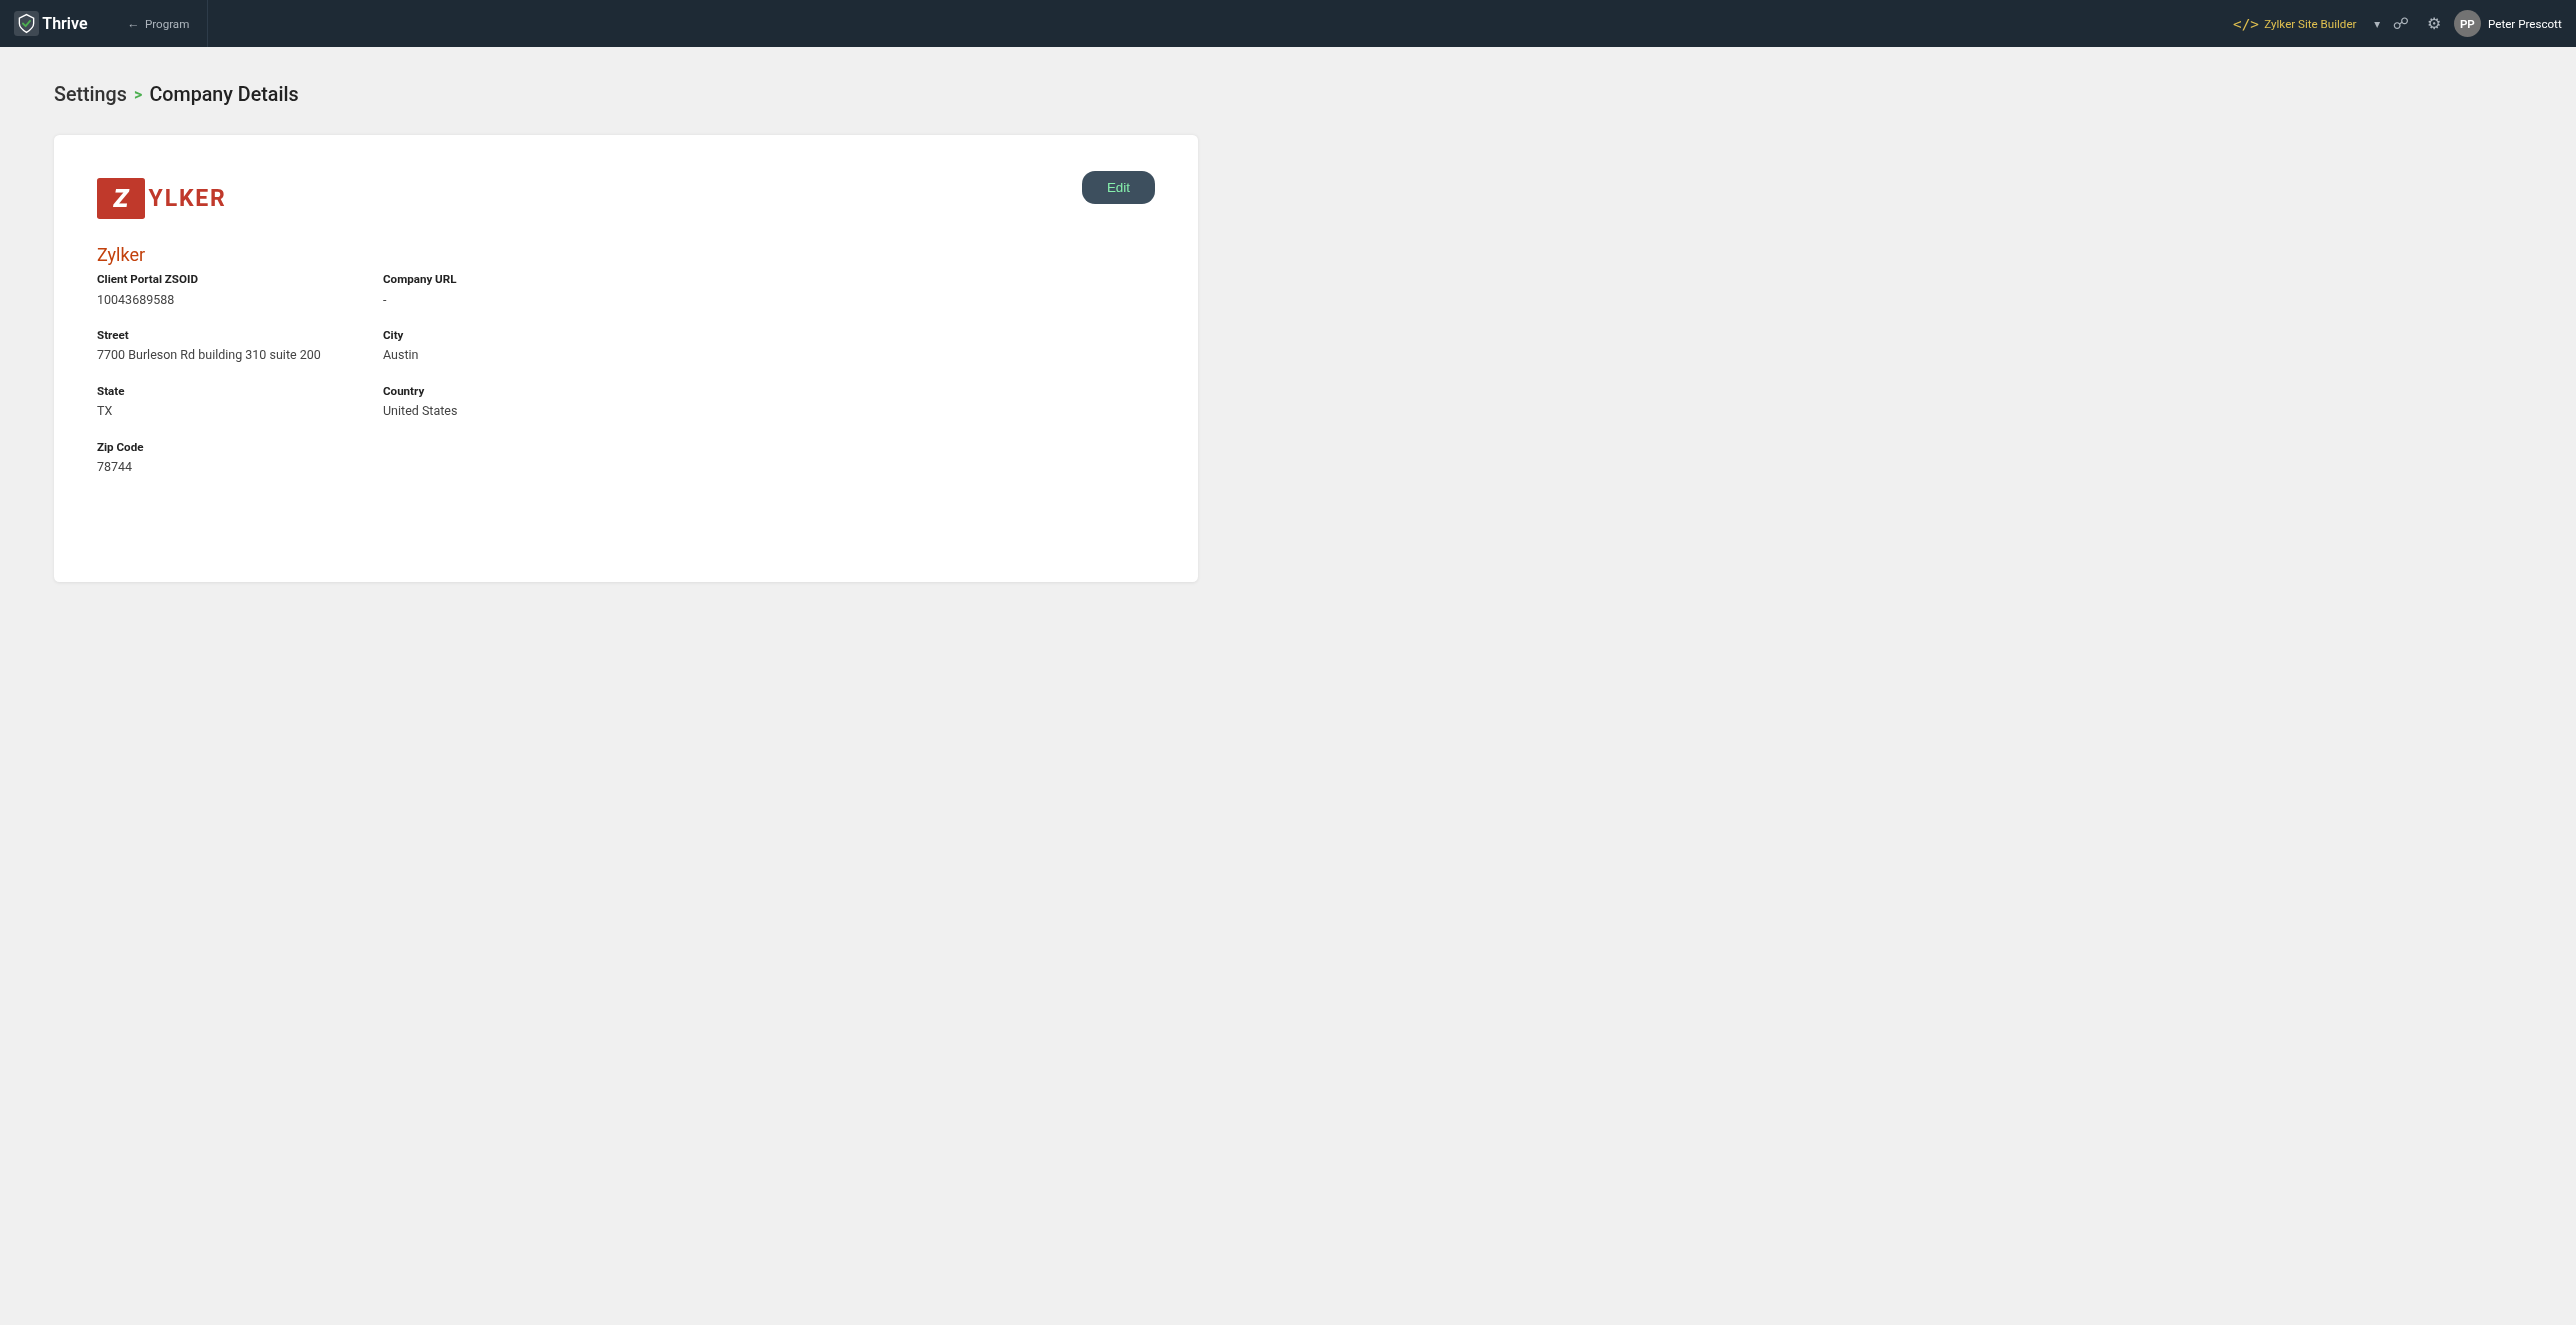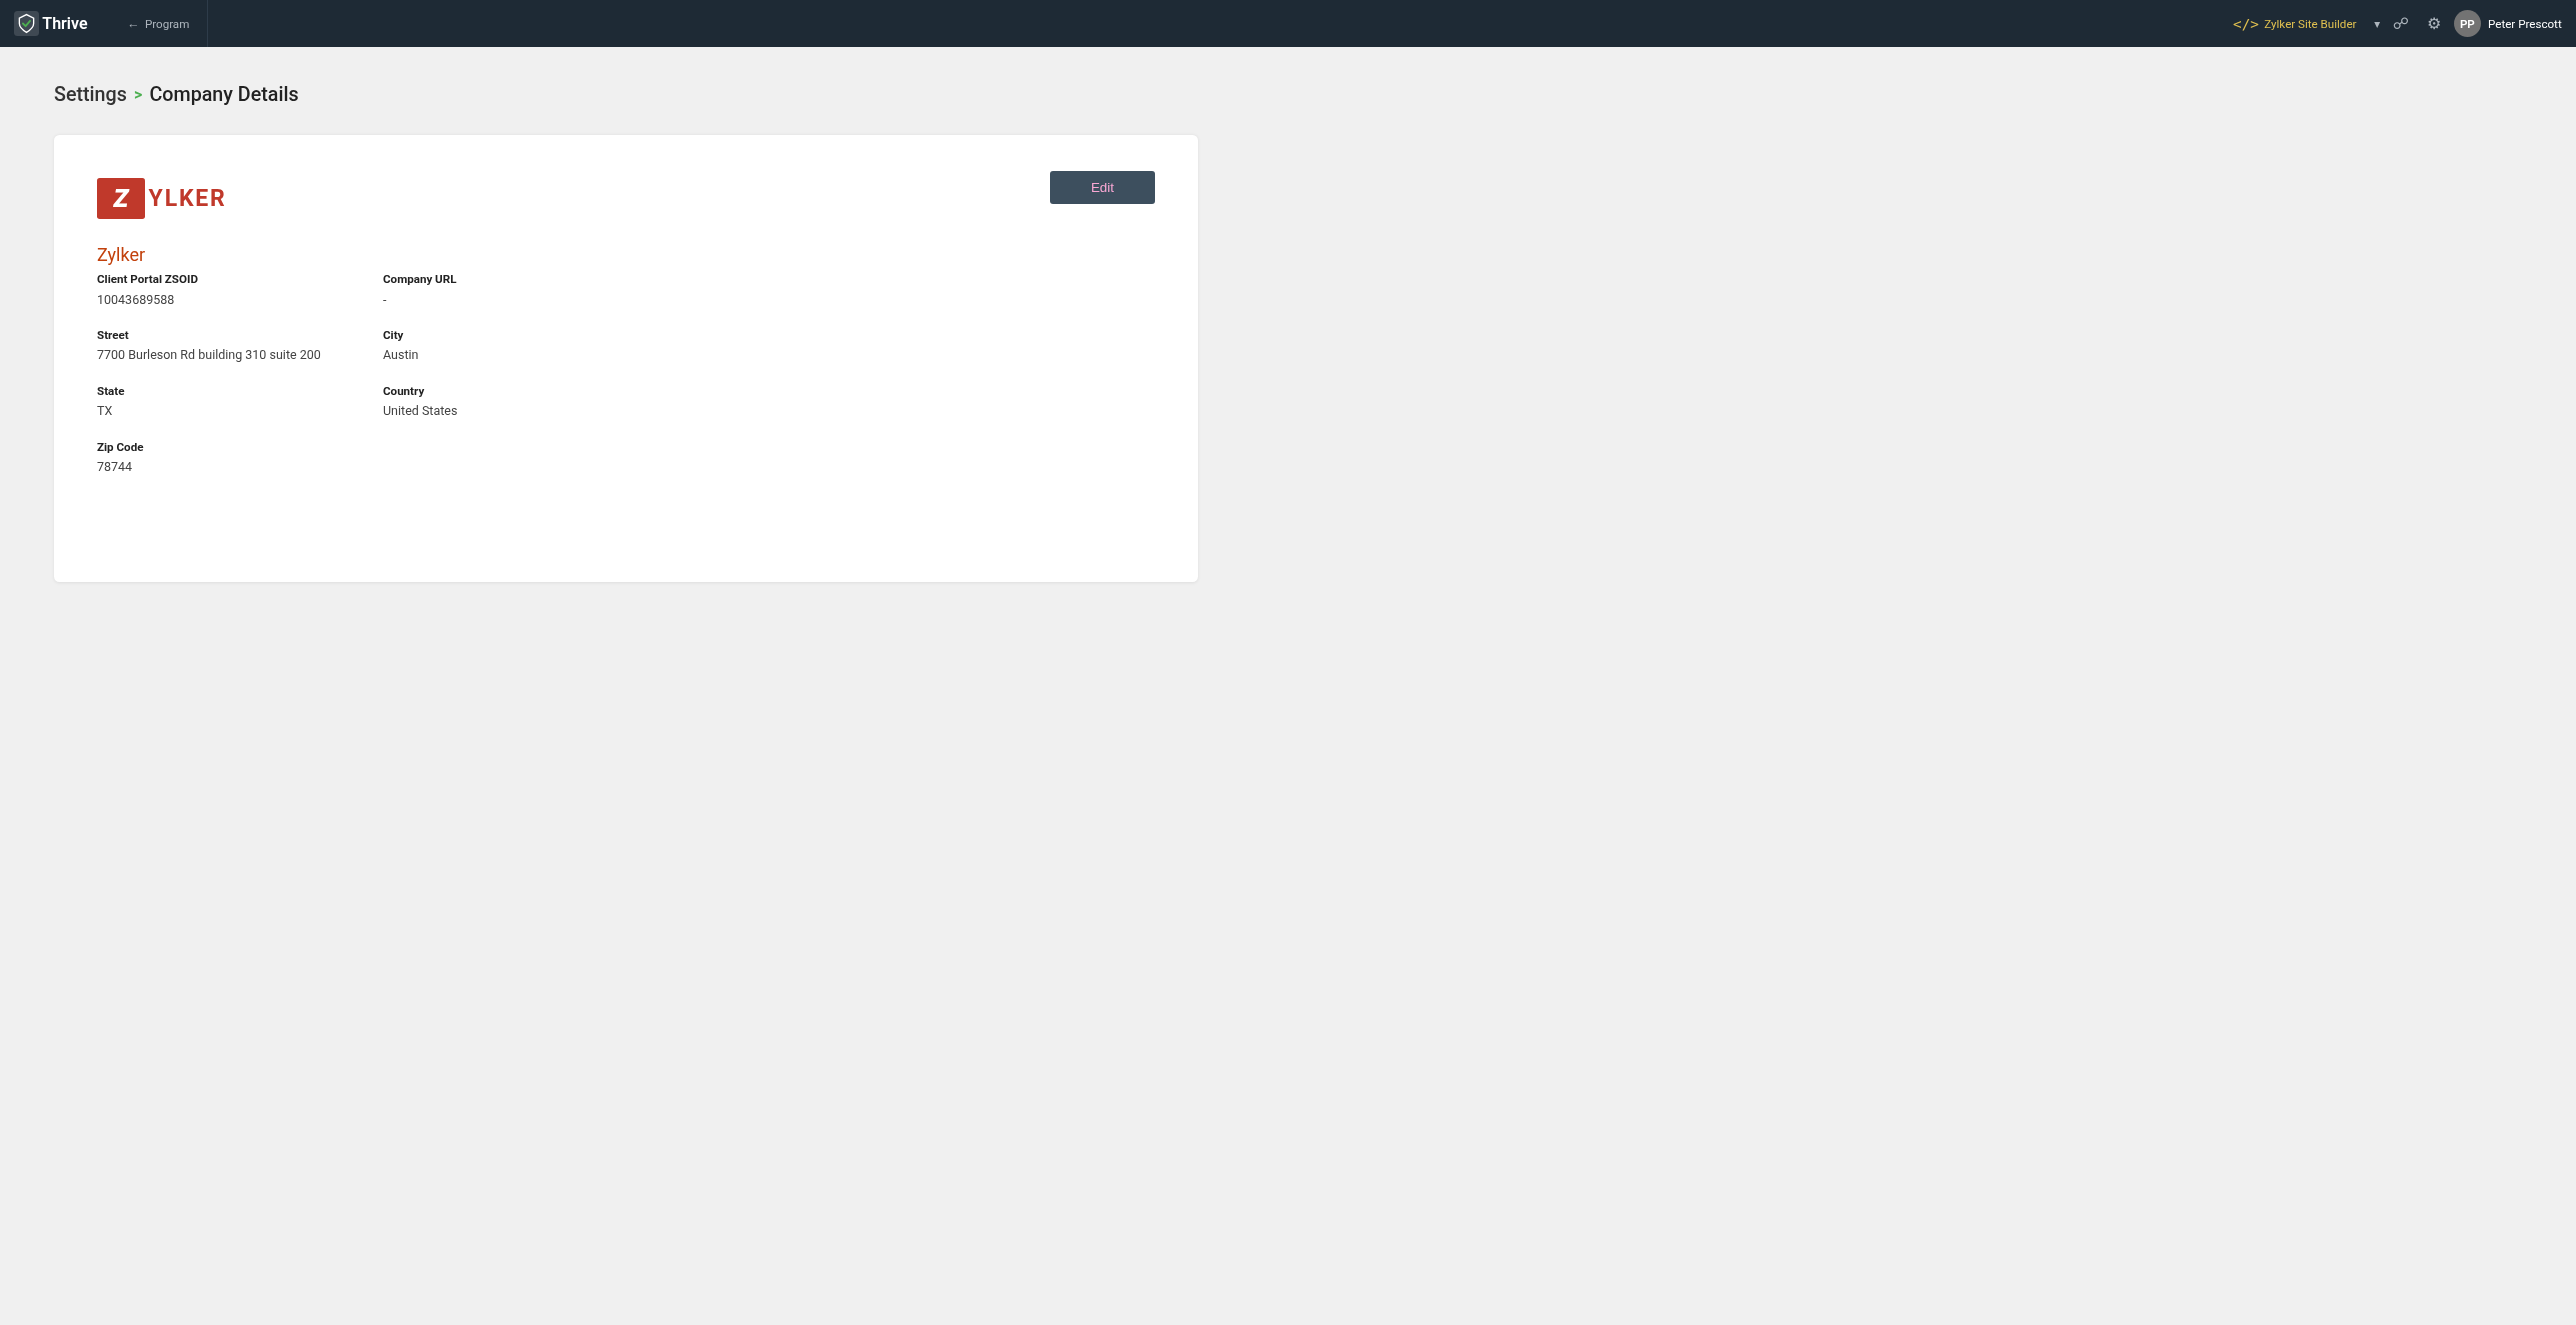--- a/index.html
+++ b/index.html
@@ -192,24 +192,24 @@
       font-size: 12.5px;
       color: #444;
     }
 
     
     .edit-btn {
       position: absolute;
       top: 36px;
       right: 43px;
       background: #3d4f5e;
-      color: #f9a8d4;
+      color: #86efac;
       border: none;
-      border-radius: 3px;
-      padding: 9px 41px;
+      border-radius: 13px;
+      padding: 9px 25px;
       font-size: 13.4px;
       font-weight: 500;
       cursor: pointer;
     }
   </style>
 </head>
 <body>
 
 <nav class="navbar">
   <div class="navbar-brand">

